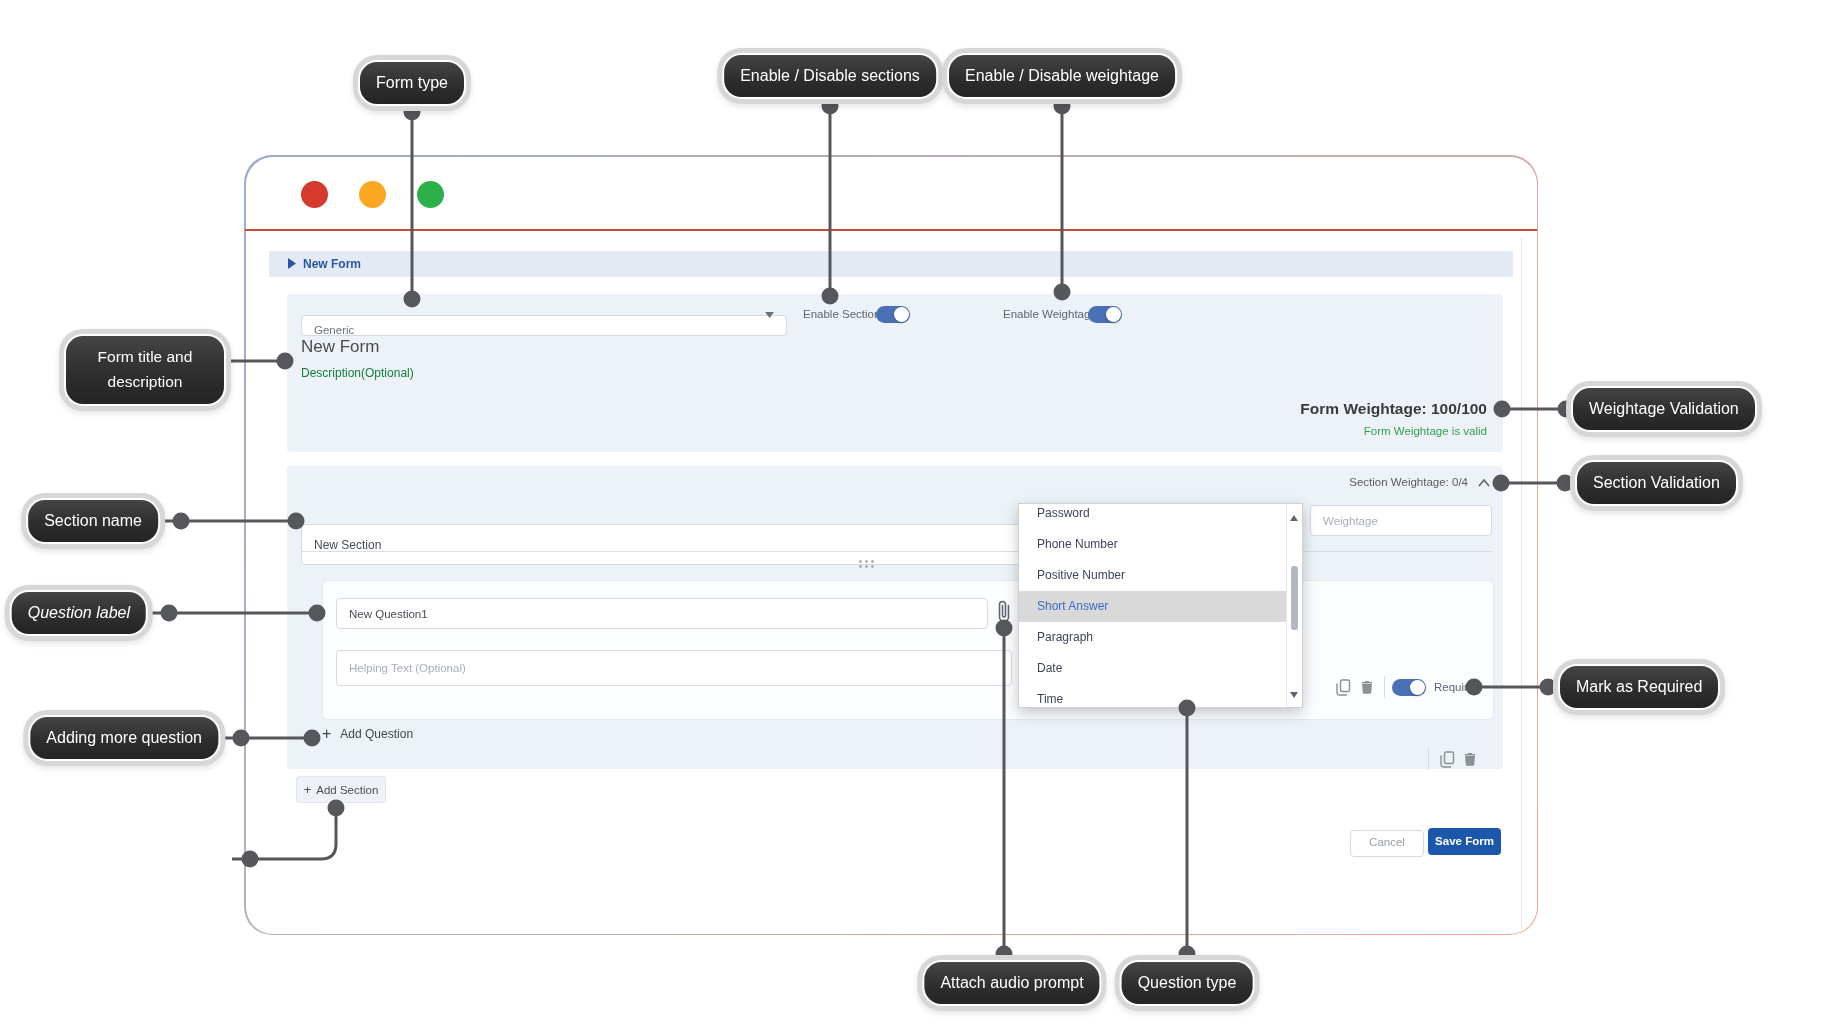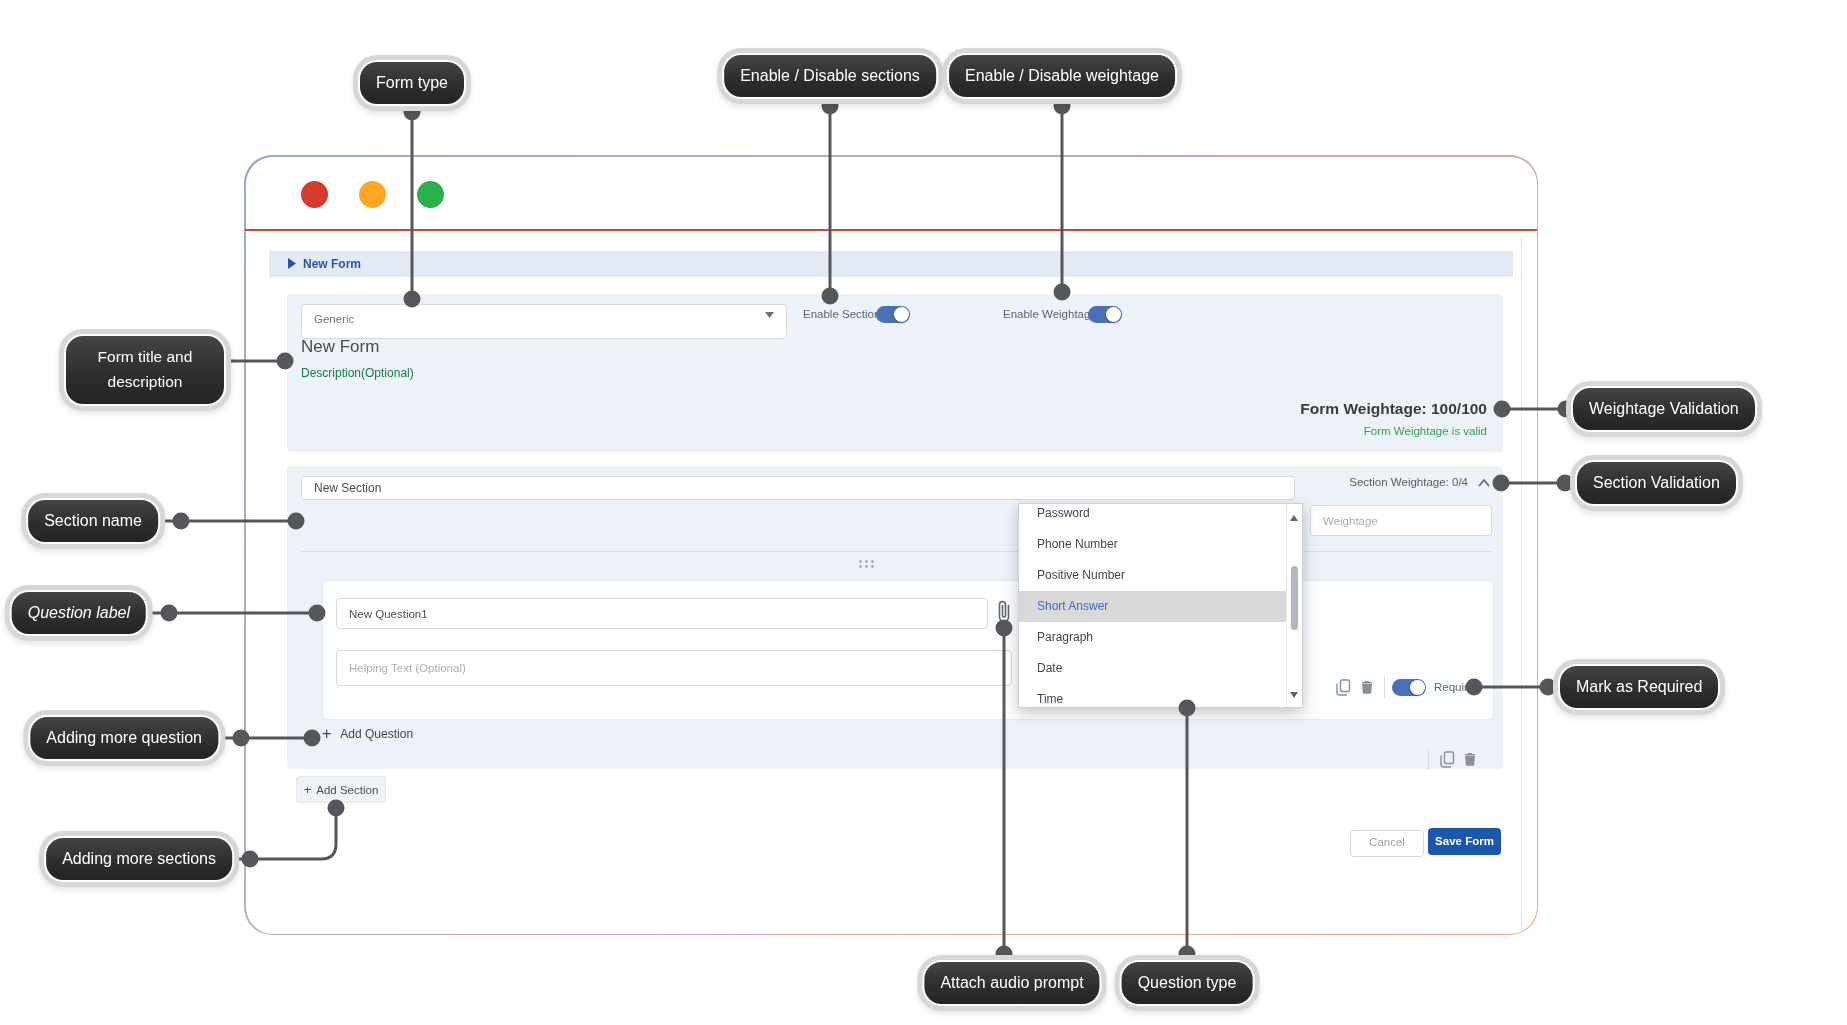--- a/index.html
+++ b/index.html
@@ -88,21 +88,21 @@
 
   <div id="crumb-bar"></div>
   <span class="ico" style="left:288px;top:258px;">
     <svg width="8" height="11" viewBox="0 0 8 11">
         <path d="M0 0 L8 5.5 L0 11 Z" fill="#2a55a5"></path>
       </svg>
   </span>
   <div id="crumb-label">New Form</div>
 
   <div class="card" style="left:287px;top:294px;width:1216px;height:158px;"></div>
-  <div class="inp" style="left:301px;top:304px;width:486px;height:35px;line-height:29px;color:#6d737b;cursor:pointer;">Generic</div>
+  <div class="inp" style="left:301px;top:315px;width:486px;height:21px;line-height:29px;color:#6d737b;cursor:pointer;">Generic</div>
   <span class="ico" style="left:765px;top:312px;">
     <svg width="9" height="6" viewBox="0 0 9 6">
         <path d="M0 0 L9 0 L4.5 6 Z" fill="#6b7077"></path>
       </svg>
   </span>
   <div class="lbl" style="left:803px;top:308px;">Enable Sections</div>
   <span class="toggle" style="left:876px;top:306px;">
       <span class="knob"></span>
     </span>
   <div class="lbl" style="left:1003px;top:308px;">Enable Weightage</div>
@@ -115,21 +115,21 @@
   <div style="position:absolute;left:1087px;top:400px;width:400px;text-align:right;font-size:15.5px;font-weight:bold;color:#3b3b3b;">Form Weightage: 100/100</div>
   <div style="position:absolute;left:1087px;top:425px;width:400px;text-align:right;font-size:11.5px;color:#35a04e;">Form Weightage is valid</div>
 
   <div class="card" style="left:287px;top:466px;width:1216px;height:303px;"></div>
   <div style="position:absolute;left:1168px;top:476px;width:300px;text-align:right;font-size:11.5px;color:#5d5d5d;">Section Weightage: 0/4</div>
   <span class="ico" style="left:1477px;top:478px;">
     <svg width="14" height="10" viewBox="0 0 14 10">
         <polyline points="2,8 7,2 12,8" fill="none" stroke="#5f6570" stroke-width="1.7"></polyline>
       </svg>
   </span>
-  <input class="inp" style="left: 301px; top: 476px; width: 994px; height: 24px; font-size: 12px;" value="New Section">
+  <input class="inp" style="left: 301px; top: 524px; width: 994px; height: 41px; font-size: 12px;" value="New Section">
   <input class="inp" style="left: 1310px; top: 505px; width: 182px; height: 31px;" placeholder="Weightage">
   <div style="position:absolute;left:301px;top:551px;width:1191px;height:1px;background:#d9dde4;"></div>
   <span class="ico" style="left:858px;top:559px;">
     <svg width="17" height="10" viewBox="0 0 17 10">
       <circle cx="2.5" cy="2.5" r="1.4" fill="#a7adb6"></circle>
         <circle cx="8.5" cy="2.5" r="1.4" fill="#a7adb6"></circle>
         <circle cx="14.5" cy="2.5" r="1.4" fill="#a7adb6"></circle>
       <circle cx="2.5" cy="7.5" r="1.4" fill="#a7adb6"></circle>
         <circle cx="8.5" cy="7.5" r="1.4" fill="#a7adb6"></circle>
         <circle cx="14.5" cy="7.5" r="1.4" fill="#a7adb6"></circle>
@@ -277,17 +277,16 @@
   <div class="callout cx" style="left:412px;top:62px;">Form type</div>
   <div class="callout cx" style="left:830px;top:55px;">Enable / Disable sections</div>
   <div class="callout cx" style="left:1062px;top:55px;">Enable / Disable weightage</div>
   <div class="callout multi" style="left:66px;top:336px;">Form title and description</div>
   <div class="callout" style="left:1573px;top:388px;">Weightage Validation</div>
   <div class="callout" style="left:1577px;top:462px;">Section Validation</div>
   <div class="callout cr" style="left:158px;top:500px;">Section name</div>
   <div class="callout cr" style="left:146px;top:592px;font-style:italic;">Question label</div>
   <div class="callout" style="left:1560px;top:666px;">Mark as Required</div>
   <div class="callout cr" style="left:218px;top:717px;">Adding more question</div>
-  <div class="callout cr" style="left:232px;top:838px;">Adding more sections</div>
   <div class="callout cx" style="left:1012px;top:962px;">Attach audio prompt</div>
   <div class="callout cx" style="left:1187px;top:962px;">Question type</div>
 
 </div>
 
 </body></html>

